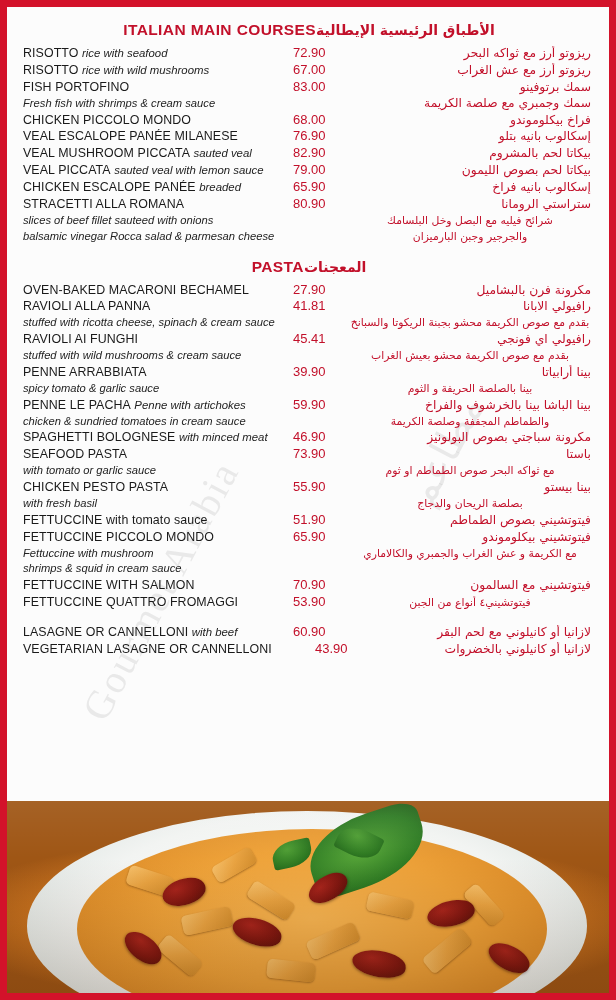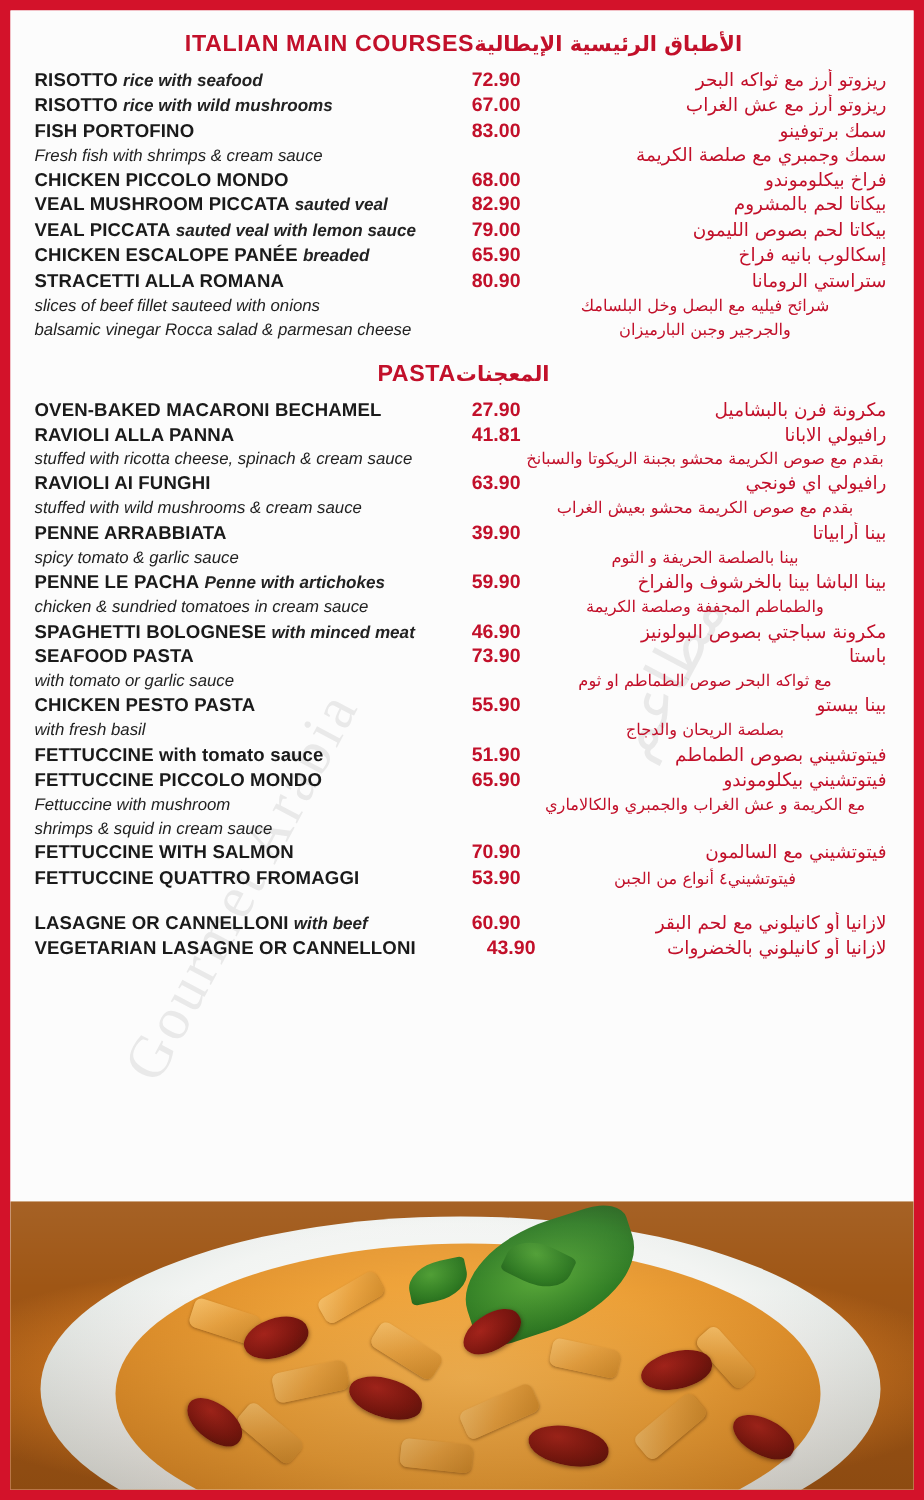--- a/index.html
+++ b/index.html
@@ -119,41 +119,40 @@
   }
   .col-en {
     width: 270px;
     flex: 0 0 270px;
     color: #1a1a1a;
     font-size: 12.4px;
     white-space: nowrap;
     overflow: hidden;
   }
   .name {
-    font-weight: bold;
+    font-weight: normal;
     letter-spacing: 0.1px;
   }
   .desc {
     font-style: italic;
-    font-weight: bold;
+    font-weight: normal;
     font-size: 11.4px;
     color: #222;
   }
   .desc-only {
     font-style: italic;
     font-size: 11.2px;
     color: #222;
     font-weight: normal;
   }
   .col-price {
     width: 54px;
     flex: 0 0 54px;
-    text-align: right;
     color: #c2102a;
-    font-weight: bold;
+    font-weight: normal;
     font-size: 13px;
     padding-right: 2px;
   }
   .col-ar {
     flex: 1 1 auto;
     text-align: right;
     direction: rtl;
     color: #c2102a;
     font-size: 12.3px;
     font-family: "DejaVu Sans", sans-serif;
@@ -286,20 +285,25 @@
             <div class="col-ar">سمك وجمبري مع صلصة الكريمة</div>
           </div>
 
           <div class="item-row">
             <div class="col-en"><span class="name">CHICKEN PICCOLO MONDO</span></div>
             <div class="col-price">68.00</div>
             <div class="col-ar">فراخ بيكلوموندو</div>
           </div>
 
 
+          <div class="item-row">
+            <div class="col-en"><span class="name">VEAL ESCALOPE PANÉE MILANESE</span></div>
+            <div class="col-price">76.90</div>
+            <div class="col-ar">إسكالوب بانيه بتلو</div>
+          </div>
 
           <div class="item-row">
             <div class="col-en"><span class="name">VEAL MUSHROOM PICCATA</span> <span class="desc">sauted veal</span></div>
             <div class="col-price">82.90</div>
             <div class="col-ar">بيكاتا لحم بالمشروم</div>
           </div>
 
           <div class="item-row">
             <div class="col-en"><span class="name">VEAL PICCATA</span> <span class="desc">sauted veal with lemon sauce</span></div>
             <div class="col-price">79.00</div>
@@ -355,21 +359,21 @@
           </div>
 
           <div class="item-row">
             <div class="col-en"><span class="desc-only">stuffed with ricotta cheese, spinach &amp; cream sauce</span></div>
             <div class="col-price"></div>
             <div class="col-ar small">بقدم مع صوص الكريمة محشو بجبنة الريكوتا والسبانخ</div>
           </div>
 
           <div class="item-row">
             <div class="col-en"><span class="name">RAVIOLI AI FUNGHI</span></div>
-            <div class="col-price">63.90</div>
+            <div class="col-price">45.41</div>
             <div class="col-ar">رافيولي اي فونجي</div>
           </div>
 
           <div class="item-row">
             <div class="col-en"><span class="desc-only">stuffed with wild mushrooms &amp; cream sauce</span></div>
             <div class="col-price"></div>
             <div class="col-ar small">بقدم مع صوص الكريمة محشو بعيش الغراب</div>
           </div>
 
           <div class="item-row">

